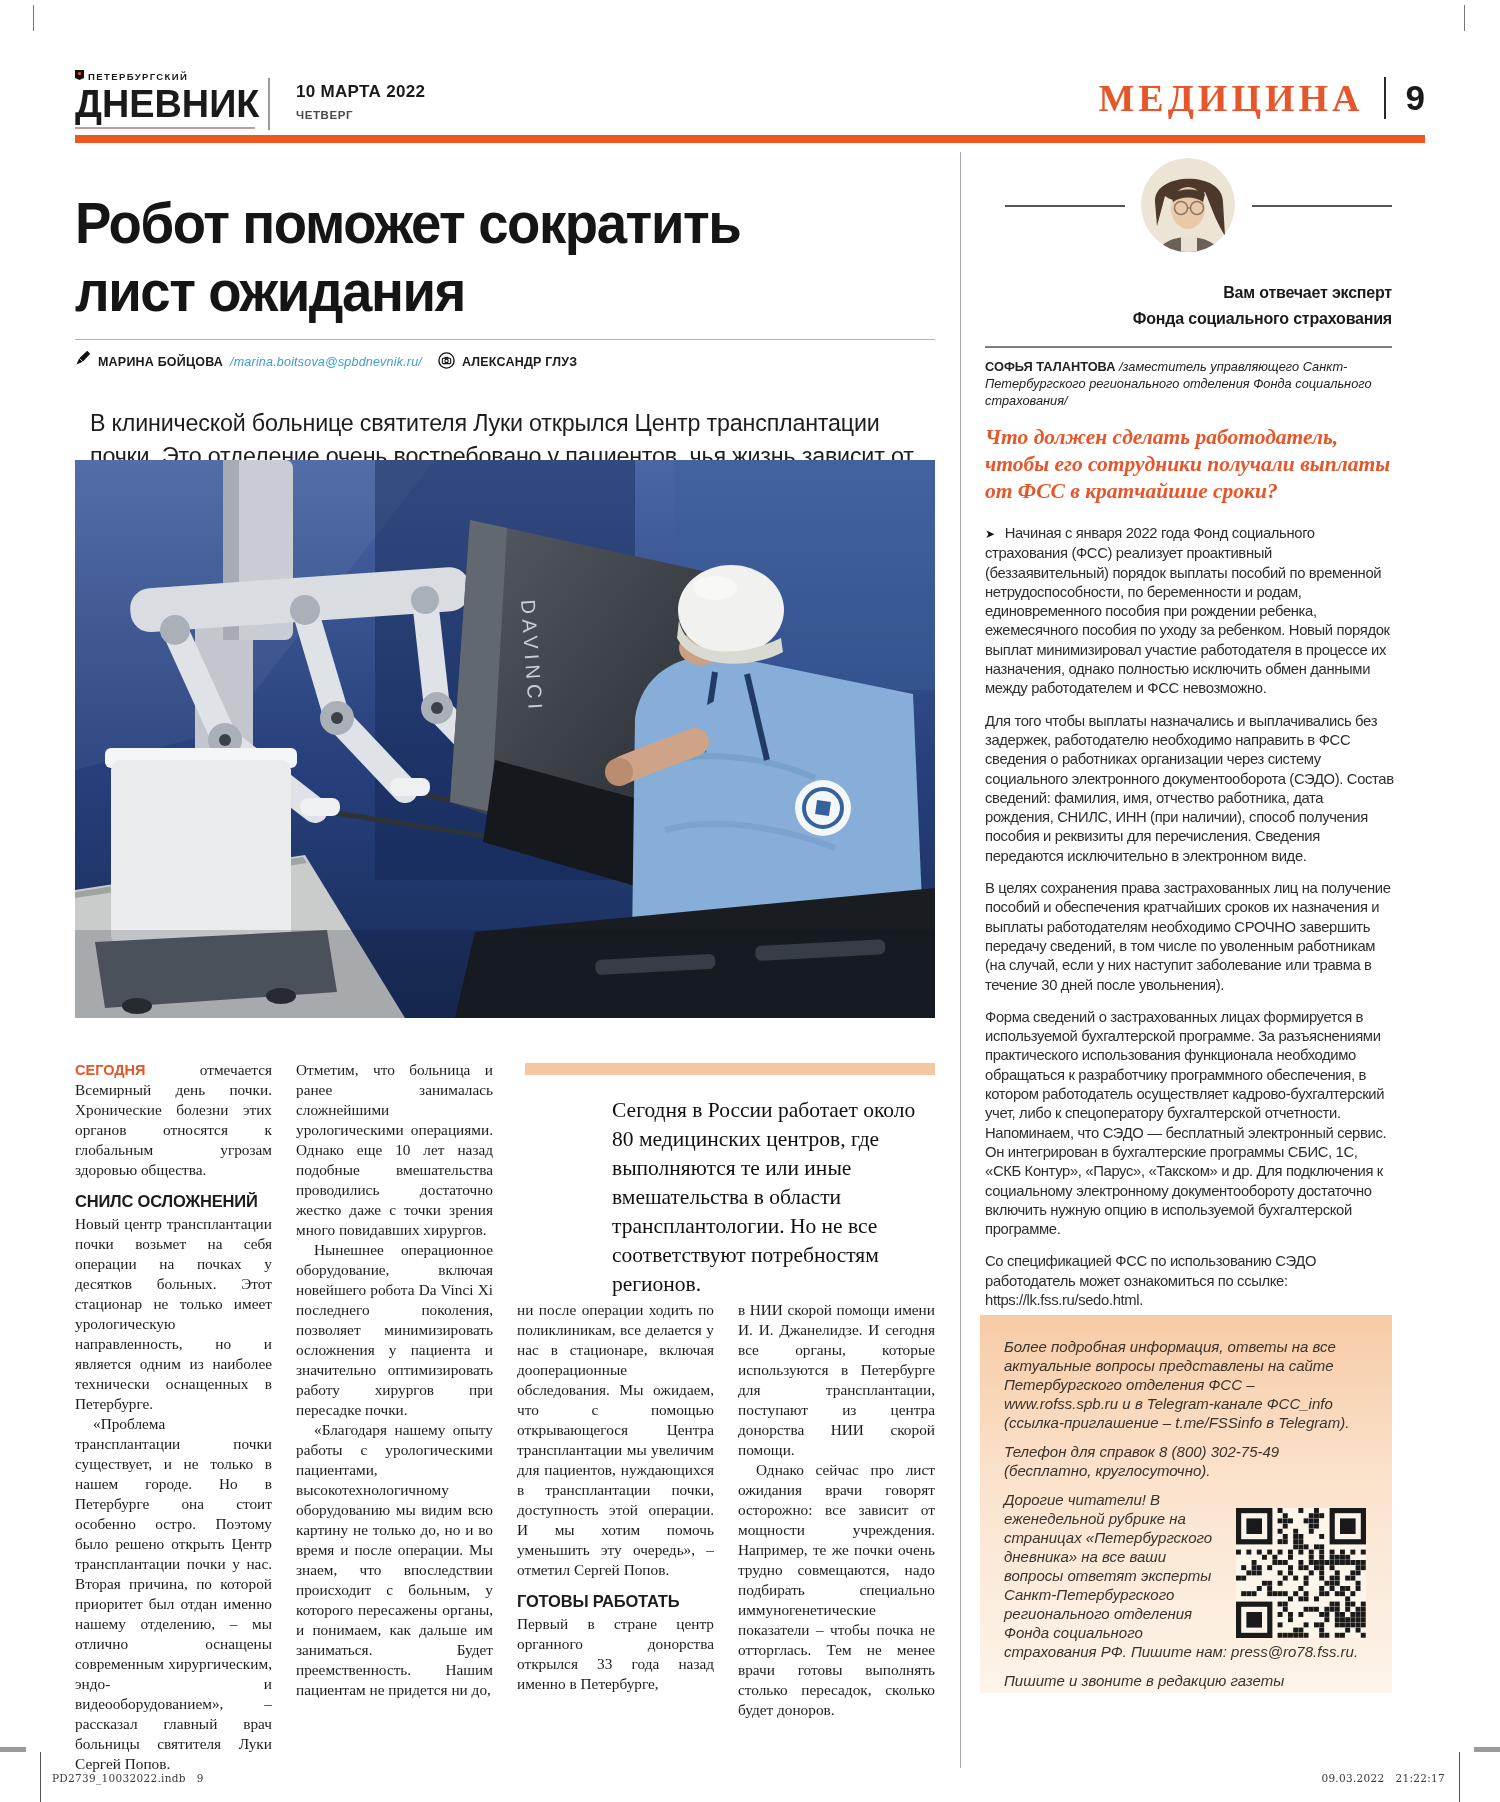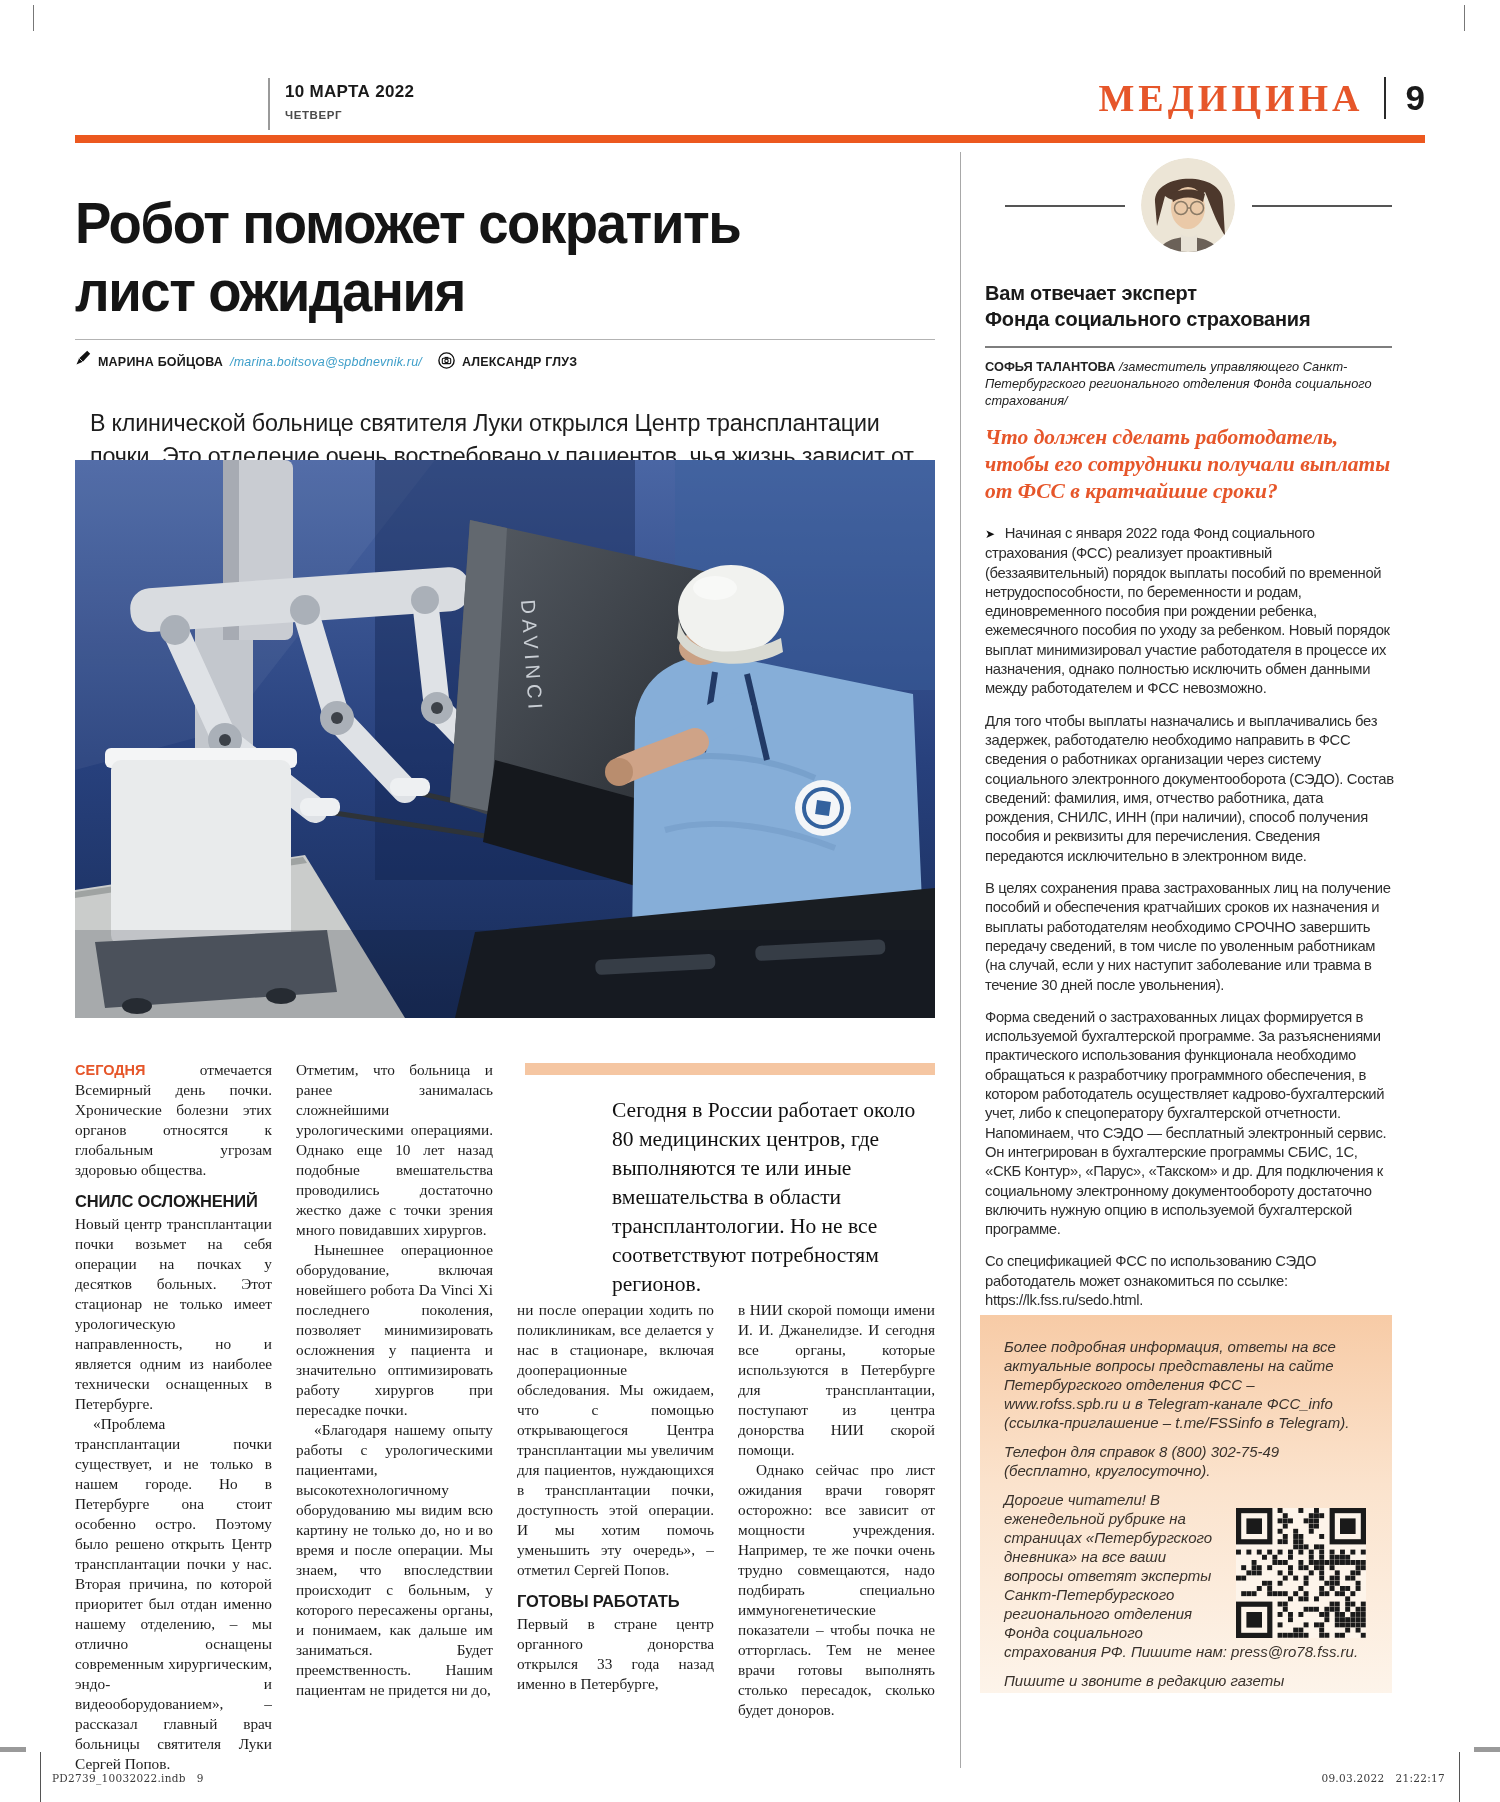--- a/index.html
+++ b/index.html
@@ -6,21 +6,21 @@
   .page{position:relative;width:1500px;height:1802px;background:#ffffff;
         font-family:"Liberation Sans",sans-serif;color:#1a1a1a;overflow:hidden;margin:0 auto;}
   
   .cm{position:absolute;background:#777;}
   
   .logo{position:absolute;left:75px;top:70px;}
   .logo-kicker{display:flex;align-items:center;gap:4px;font-size:9.5px;font-weight:bold;letter-spacing:1.4px;}
   .logo-main{font-size:39px;font-weight:bold;letter-spacing:0;line-height:1.0;margin-top:2px;transform:scaleX(.97);transform-origin:left top;}
   .logo-underline{height:2px;background:#c99a92;margin-top:4px;width:180px;}
   .mast-divider{position:absolute;left:268px;top:78px;width:2px;height:52px;background:#9a9a9a;}
-  .mast-date{position:absolute;left:285px;top:82px;}
+  .mast-date{position:absolute;left:296px;top:82px;}
   .date-main{font-size:17px;font-weight:bold;letter-spacing:.3px;}
   .date-weekday{font-size:11.5px;color:#4a4a4a;margin-top:7px;font-weight:bold;letter-spacing:.6px;}
   .section-head{position:absolute;right:75px;top:76px;display:flex;align-items:center;gap:20px;}
   .section-name{font-family:"Liberation Serif","DejaVu Serif",serif;font-weight:bold;font-size:38px;letter-spacing:4px;}
   .section-bar{width:2px;height:42px;background:#2a2a2a;}
   .page-number{font-size:35px;font-weight:bold;}
   .orange-rule{position:absolute;left:75px;top:135px;width:1350px;height:8px;}
   
   .headline{position:absolute;left:75px;top:150px;width:920px;font-size:58px;font-weight:bold;
             line-height:1.17;letter-spacing:-1.5px;transform:scaleX(.94);transform-origin:left top;color:#151515;}
@@ -45,22 +45,22 @@
   .col3{left:517px;top:1300px;}
   .col4{left:738px;top:1300px;}
   .pullquote{position:absolute;left:517px;top:1063px;width:418px;}
   .pq-bar{margin-left:8px;height:12px;width:410px;}
   .pq-text{margin-top:21px;padding-left:95px;font-family:"Liberation Serif","DejaVu Serif",serif;
            font-size:21.5px;line-height:29px;color:#101010;}
   .v-divider{position:absolute;left:960px;top:152px;width:1px;height:1616px;background:#a8a8a8;}
   
   .p-line{position:absolute;top:205px;height:2px;background:#555;}
   .portrait{position:absolute;left:1141px;top:158px;width:94px;height:94px;border-radius:50%;overflow:hidden;}
-  .sb-header{position:absolute;left:985px;top:280px;width:407px;text-align:left;
-             font-size:20px;font-weight:bold;line-height:26px;letter-spacing:-.2px;}
+  .sb-header{position:absolute;left:985px;top:280px;width:407px;text-align:right;
+             font-size:16px;font-weight:bold;line-height:26px;letter-spacing:-.2px;}
   .sb-rule{position:absolute;left:985px;top:346px;width:407px;height:2px;background:#7e7e7e;}
   .sb-expert{position:absolute;left:985px;top:358px;width:407px;font-size:12.8px;line-height:17px;color:#222;}
   .sb-expert .name{font-weight:bold;}
   .sb-expert .title{font-style:italic;}
   .sb-question{position:absolute;left:985px;top:424px;width:412px;font-family:"Liberation Serif","DejaVu Serif",serif;
                font-style:italic;font-weight:bold;font-size:21.5px;line-height:27px;}
   .sb-answers{position:absolute;left:985px;top:524px;width:409px;font-size:14.8px;line-height:19.3px;
               letter-spacing:-.35px;color:#2e2e2e;}
   .sb-answers p{margin:0 0 13px;}
   .arrow{font-family:"DejaVu Sans",sans-serif;font-size:12px;margin-right:10px;font-weight:bold;color:#111;}
@@ -79,20 +79,34 @@
 
 <div class="page">
 
   <div class="cm" style="left:33px;top:5px;width:1px;height:26px;"></div>
   <div class="cm" style="left:1464px;top:5px;width:1px;height:26px;"></div>
   <div class="cm" style="left:0;top:1747px;width:26px;height:5px;background:#9a9a9a;"></div>
   <div class="cm" style="left:1474px;top:1747px;width:26px;height:5px;background:#9a9a9a;"></div>
   <div class="cm" style="left:40px;top:1752px;width:1px;height:50px;background:#555;"></div>
   <div class="cm" style="left:1459px;top:1752px;width:1px;height:50px;background:#555;"></div>
 
+  <div class="logo">
+    <div class="logo-kicker">
+      <span>
+        <svg width="9" height="10" viewBox="0 0 9 10">
+            <rect x="0" y="0" width="9" height="8" fill="#111"></rect>
+            <circle cx="4.5" cy="3.5" r="1.6" fill="#e6562a"></circle>
+            <path d="M0 8 L4.5 10 L9 8 Z" fill="#111"></path>
+          </svg>
+      </span>
+      <span>ПЕТЕРБУРГСКИЙ</span>
+    </div>
+    <div class="logo-main">ДНЕВНИК</div>
+    <div class="logo-underline"></div>
+  </div>
   <div class="mast-divider"></div>
   <div class="mast-date">
     <div class="date-main">10 МАРТА 2022</div>
     <div class="date-weekday">ЧЕТВЕРГ</div>
   </div>
   <div class="section-head">
     <span class="section-name" style="color:#e6562a;">МЕДИЦИНА</span>
     <span class="section-bar"></span>
     <span class="page-number">9</span>
   </div>

